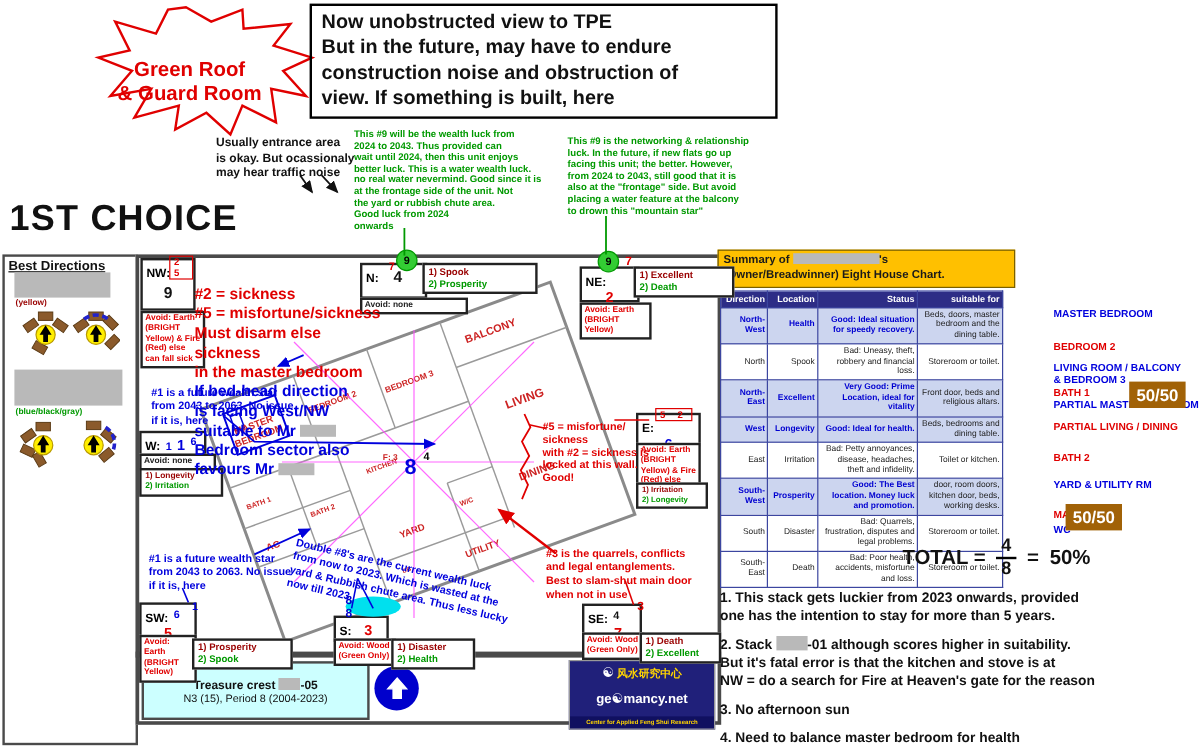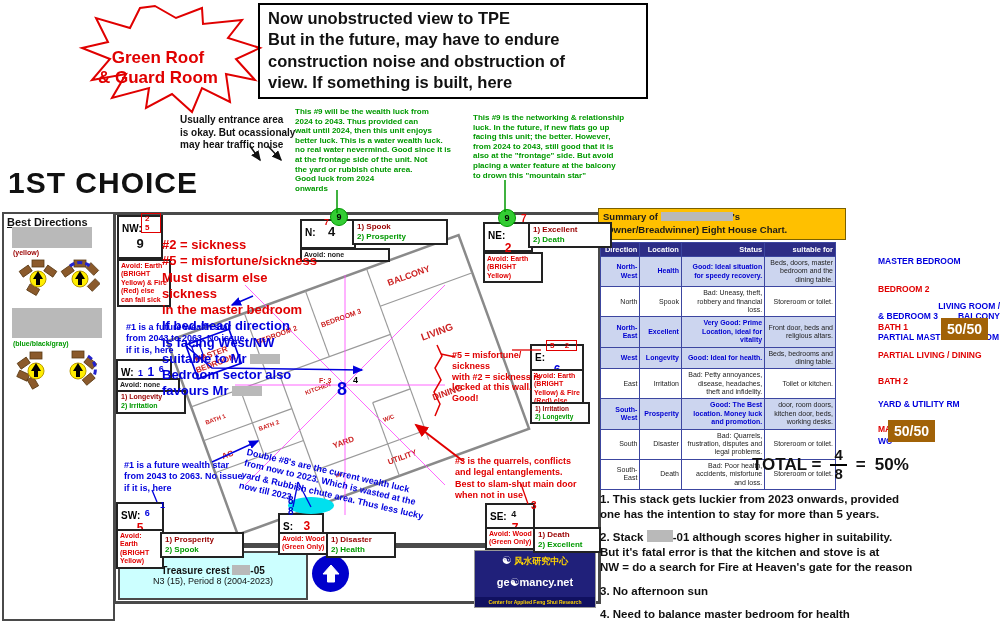--- a/index.html
+++ b/index.html
@@ -385,21 +385,21 @@
       <td class="c1">South-East</td>
           <td class="c2">Death</td>
       <td class="c3">Bad: Poor health, accidents, misfortune and loss.</td>
           <td class="c4">Storeroom or toilet.</td>
     </tr>
   </tbody>
     </table>
 
   <div class="roomlbl blue" style="left:838px;top:256px;">MASTER BEDROOM</div>
   <div class="roomlbl red" style="left:838px;top:284px;">BEDROOM 2</div>
-  <div class="roomlbl blue" style="left:874px;top:301px;text-align:right;">LIVING ROOM / BALCONY</div>
+  <div class="roomlbl blue" style="left:838px;top:301px;">LIVING ROOM / BALCONY</div>
   <div class="roomlbl blue" style="left:838px;top:311px;">&amp; BEDROOM 3</div>
   <div class="roomlbl red" style="left:838px;top:322px;">BATH 1</div>
   <div class="roomlbl blue" style="left:838px;top:332px;">PARTIAL MASTER BEDROOM</div>
   <div class="badge" style="left:941px;top:318px;">50/50</div>
   <div class="roomlbl red" style="left:838px;top:350px;">PARTIAL LIVING / DINING</div>
   <div class="roomlbl red" style="left:838px;top:376px;">BATH 2</div>
   <div class="roomlbl blue" style="left:838px;top:399px;">YARD &amp; UTILITY RM</div>
   <div class="roomlbl red" style="left:838px;top:424px;">MAIN DOOR</div>
   <div class="roomlbl blue" style="left:838px;top:436px;">WC</div>
   <div class="badge" style="left:888px;top:420px;">50/50</div>

